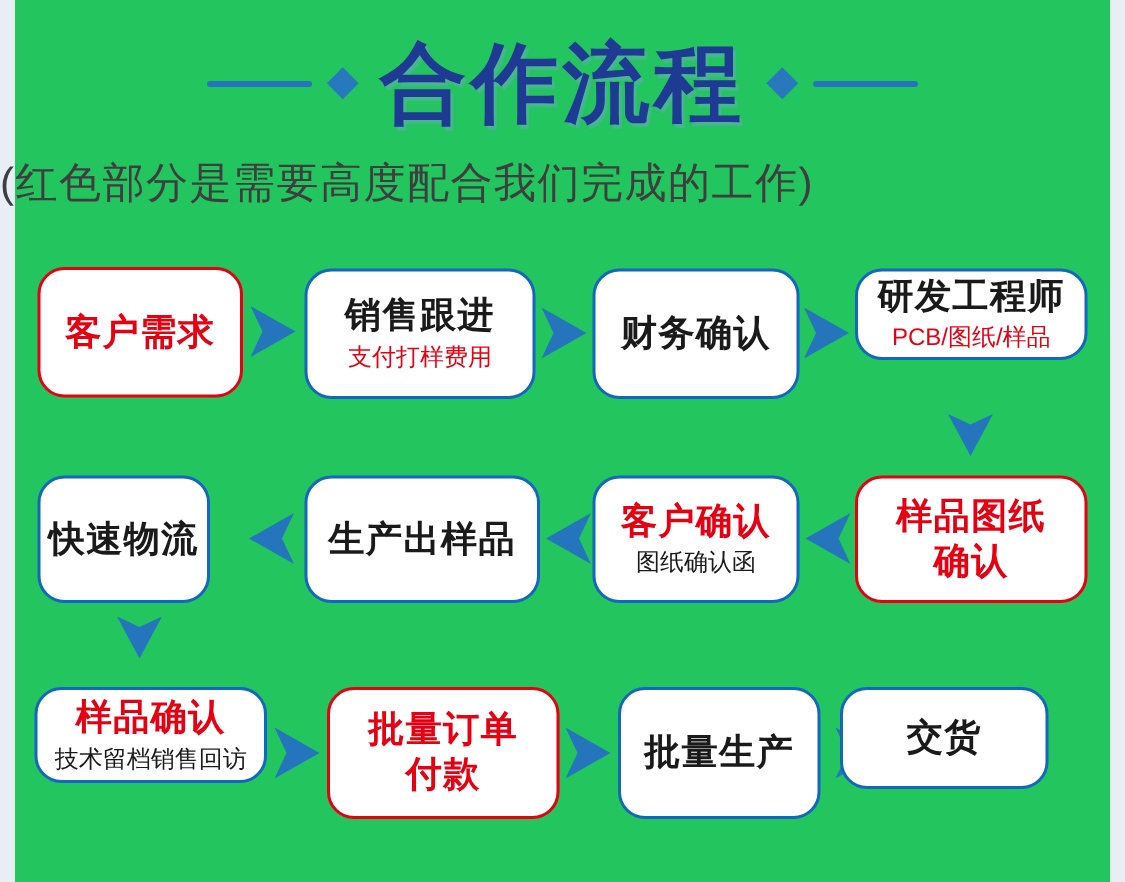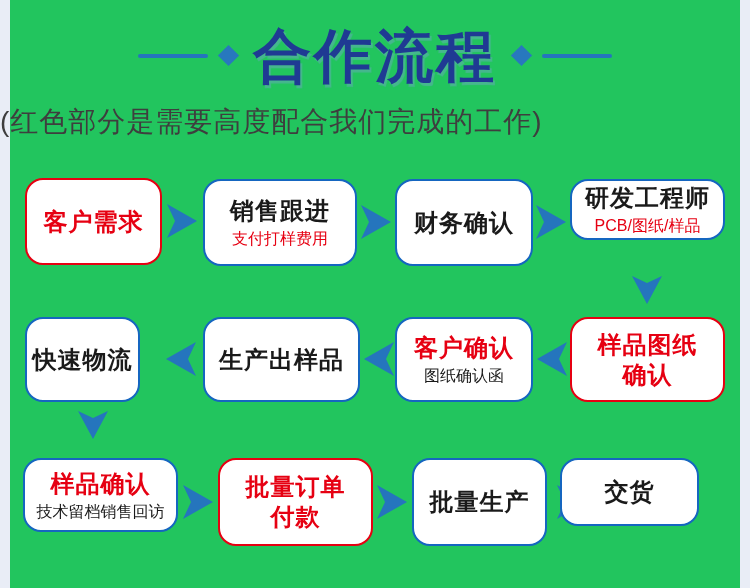--- a/index.html
+++ b/index.html
@@ -114,21 +114,21 @@
   <svg class="arrow" style="left:166px;top:342px" width="30" height="34" viewBox="0 0 30 34">
       <polygon points="30,0 22,17 30,34 0,17"></polygon>
     </svg>
   <div class="node border-blue" style="left:25px;top:317px;width:115px;height:85px;">
     <div class="bt c-black">快速物流</div>
   </div>
   <svg class="arrow" style="left:78px;top:411px" width="30" height="28" viewBox="0 0 30 28">
       <polygon points="0,0 15,7 30,0 15,28"></polygon>
     </svg>
 
-  <div class="node border-blue" style="left:23px;top:458px;width:155px;height:74px;">
+  <div class="node border-blue" style="left:23px;top:458px;width:155px;height:64px;">
     <div class="bt c-red">样品确认</div>
     <div class="bs c-black">技术留档销售回访</div>
   </div>
   <svg class="arrow" style="left:183px;top:485px" width="30" height="34" viewBox="0 0 30 34">
       <polygon points="0,0 8,17 0,34 30,17"></polygon>
     </svg>
   <div class="node border-red" style="left:218px;top:458px;width:155px;height:88px;">
     <div class="bt c-red">批量订单
 付款</div>
   </div>

